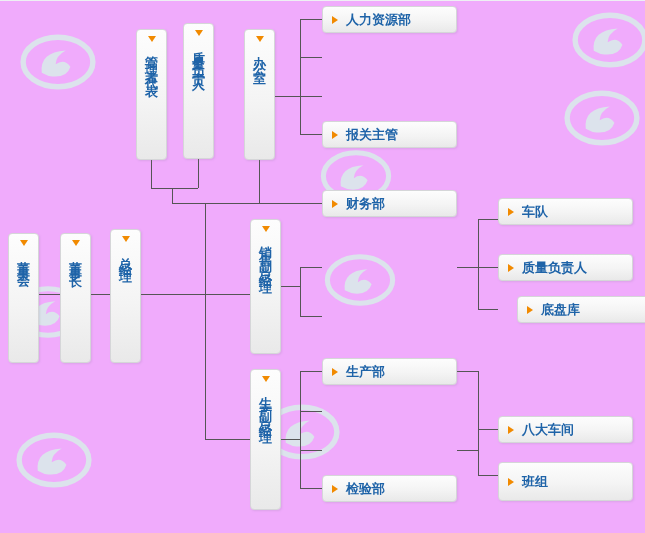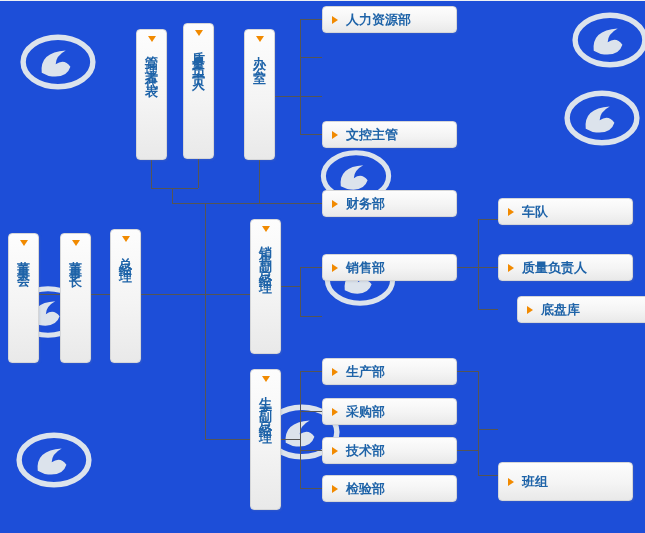--- a/index.html
+++ b/index.html
@@ -1,20 +1,20 @@
 <!DOCTYPE html>
 <html><head>
 <meta charset="utf-8">
 <style>
   * { margin:0; padding:0; box-sizing:border-box; }
   html,body { background:#ffffff; }
   body { font-family:"DejaVu Sans","Liberation Sans",sans-serif; }
   .stage {
     position:relative; width:645px; height:533px;
-    background:#1d4ed8; overflow:hidden; border-top:1px solid #eef0f3;
+    background:#f0abfc; overflow:hidden; border-top:1px solid #eef0f3;
   }
   
   .wm { position:absolute; z-index:0; pointer-events:none; }
   
   .lines { position:absolute; left:0; top:0; z-index:1; }
   
   .node {
     position:absolute; z-index:2;
     background:linear-gradient(180deg,#fdfdfd 0%,#f4f4f4 55%,#e9e9e9 100%);
     border:1px solid #d5d6d8; border-radius:4px;
@@ -138,59 +138,51 @@
     <span class="arrow-down"></span>
     <span class="v-label">生产副总经理</span>
   </div>
 
   <div class="node h-node" style="left:322px;top:5px;width:135px;height:27px">
     <span class="arrow-right"></span>
     <span class="h-label">人力资源部</span>
   </div>
   <div class="node h-node" style="left:322px;top:120px;width:135px;height:27px">
     <span class="arrow-right"></span>
-    <span class="h-label">文控主管</span>
+    <span class="h-label">报关主管</span>
   </div>
 
   <div class="node h-node" style="left:322px;top:189px;width:135px;height:27px">
     <span class="arrow-right"></span>
     <span class="h-label">财务部</span>
   </div>
 
-  <div class="node h-node" style="left:322px;top:253px;width:135px;height:27px">
-    <span class="arrow-right"></span>
-    <span class="h-label">销售部</span>
-  </div>
   <div class="node h-node" style="left:498px;top:197px;width:135px;height:27px">
     <span class="arrow-right"></span>
     <span class="h-label">车队</span>
   </div>
   <div class="node h-node" style="left:498px;top:253px;width:135px;height:27px">
     <span class="arrow-right"></span>
     <span class="h-label">质量负责人</span>
   </div>
   <div class="node h-node" style="left:517px;top:295px;width:135px;height:27px">
     <span class="arrow-right"></span>
     <span class="h-label">底盘库</span>
   </div>
 
   <div class="node h-node" style="left:322px;top:357px;width:135px;height:27px">
     <span class="arrow-right"></span>
     <span class="h-label">生产部</span>
   </div>
-  <div class="node h-node" style="left:322px;top:397px;width:135px;height:27px">
-    <span class="arrow-right"></span>
-    <span class="h-label">采购部</span>
-  </div>
-  <div class="node h-node" style="left:322px;top:436px;width:135px;height:27px">
-    <span class="arrow-right"></span>
-    <span class="h-label">技术部</span>
-  </div>
   <div class="node h-node" style="left:322px;top:474px;width:135px;height:27px">
     <span class="arrow-right"></span>
     <span class="h-label">检验部</span>
+  </div>
+  <div class="node h-node" style="left:498px;top:415px;width:135px;height:27px">
+    <span class="arrow-right"></span>
+    <span class="h-label">八大车间</span>
   </div>
   <div class="node h-node" style="left:498px;top:461px;width:135px;height:39px">
     <span class="arrow-right"></span>
     <span class="h-label">班组</span>
   </div>
 
 </div>
 
 </body></html>

